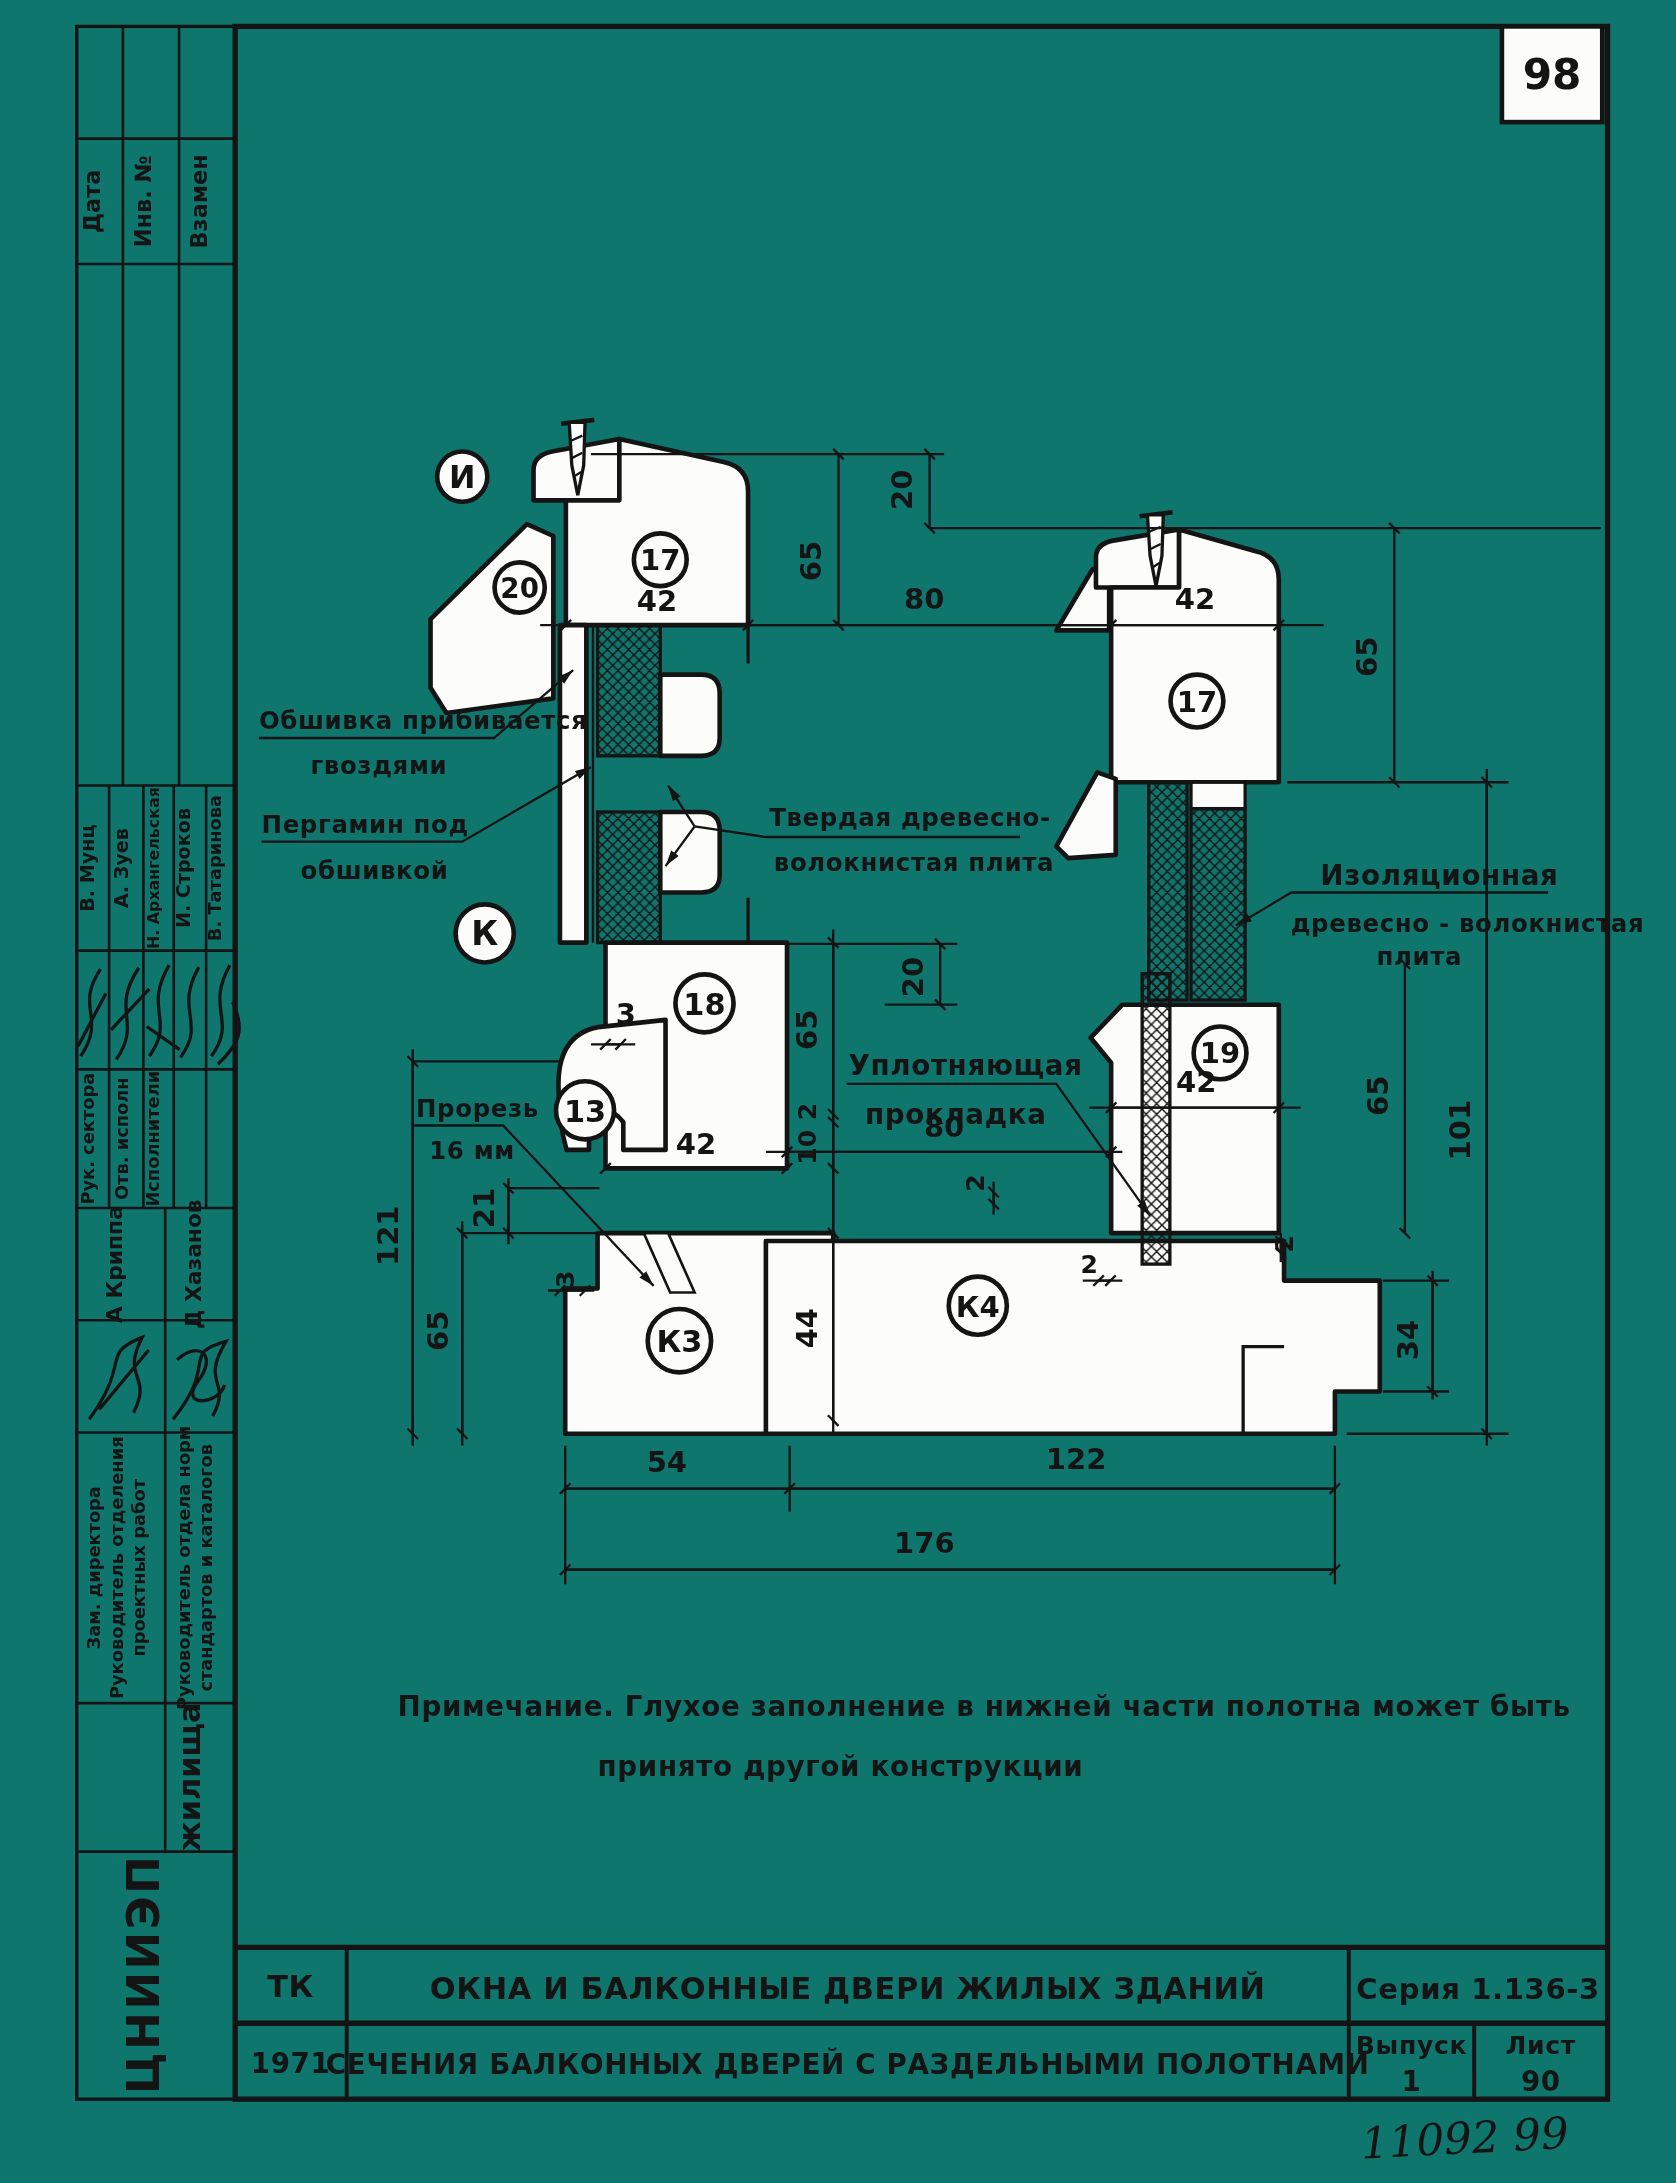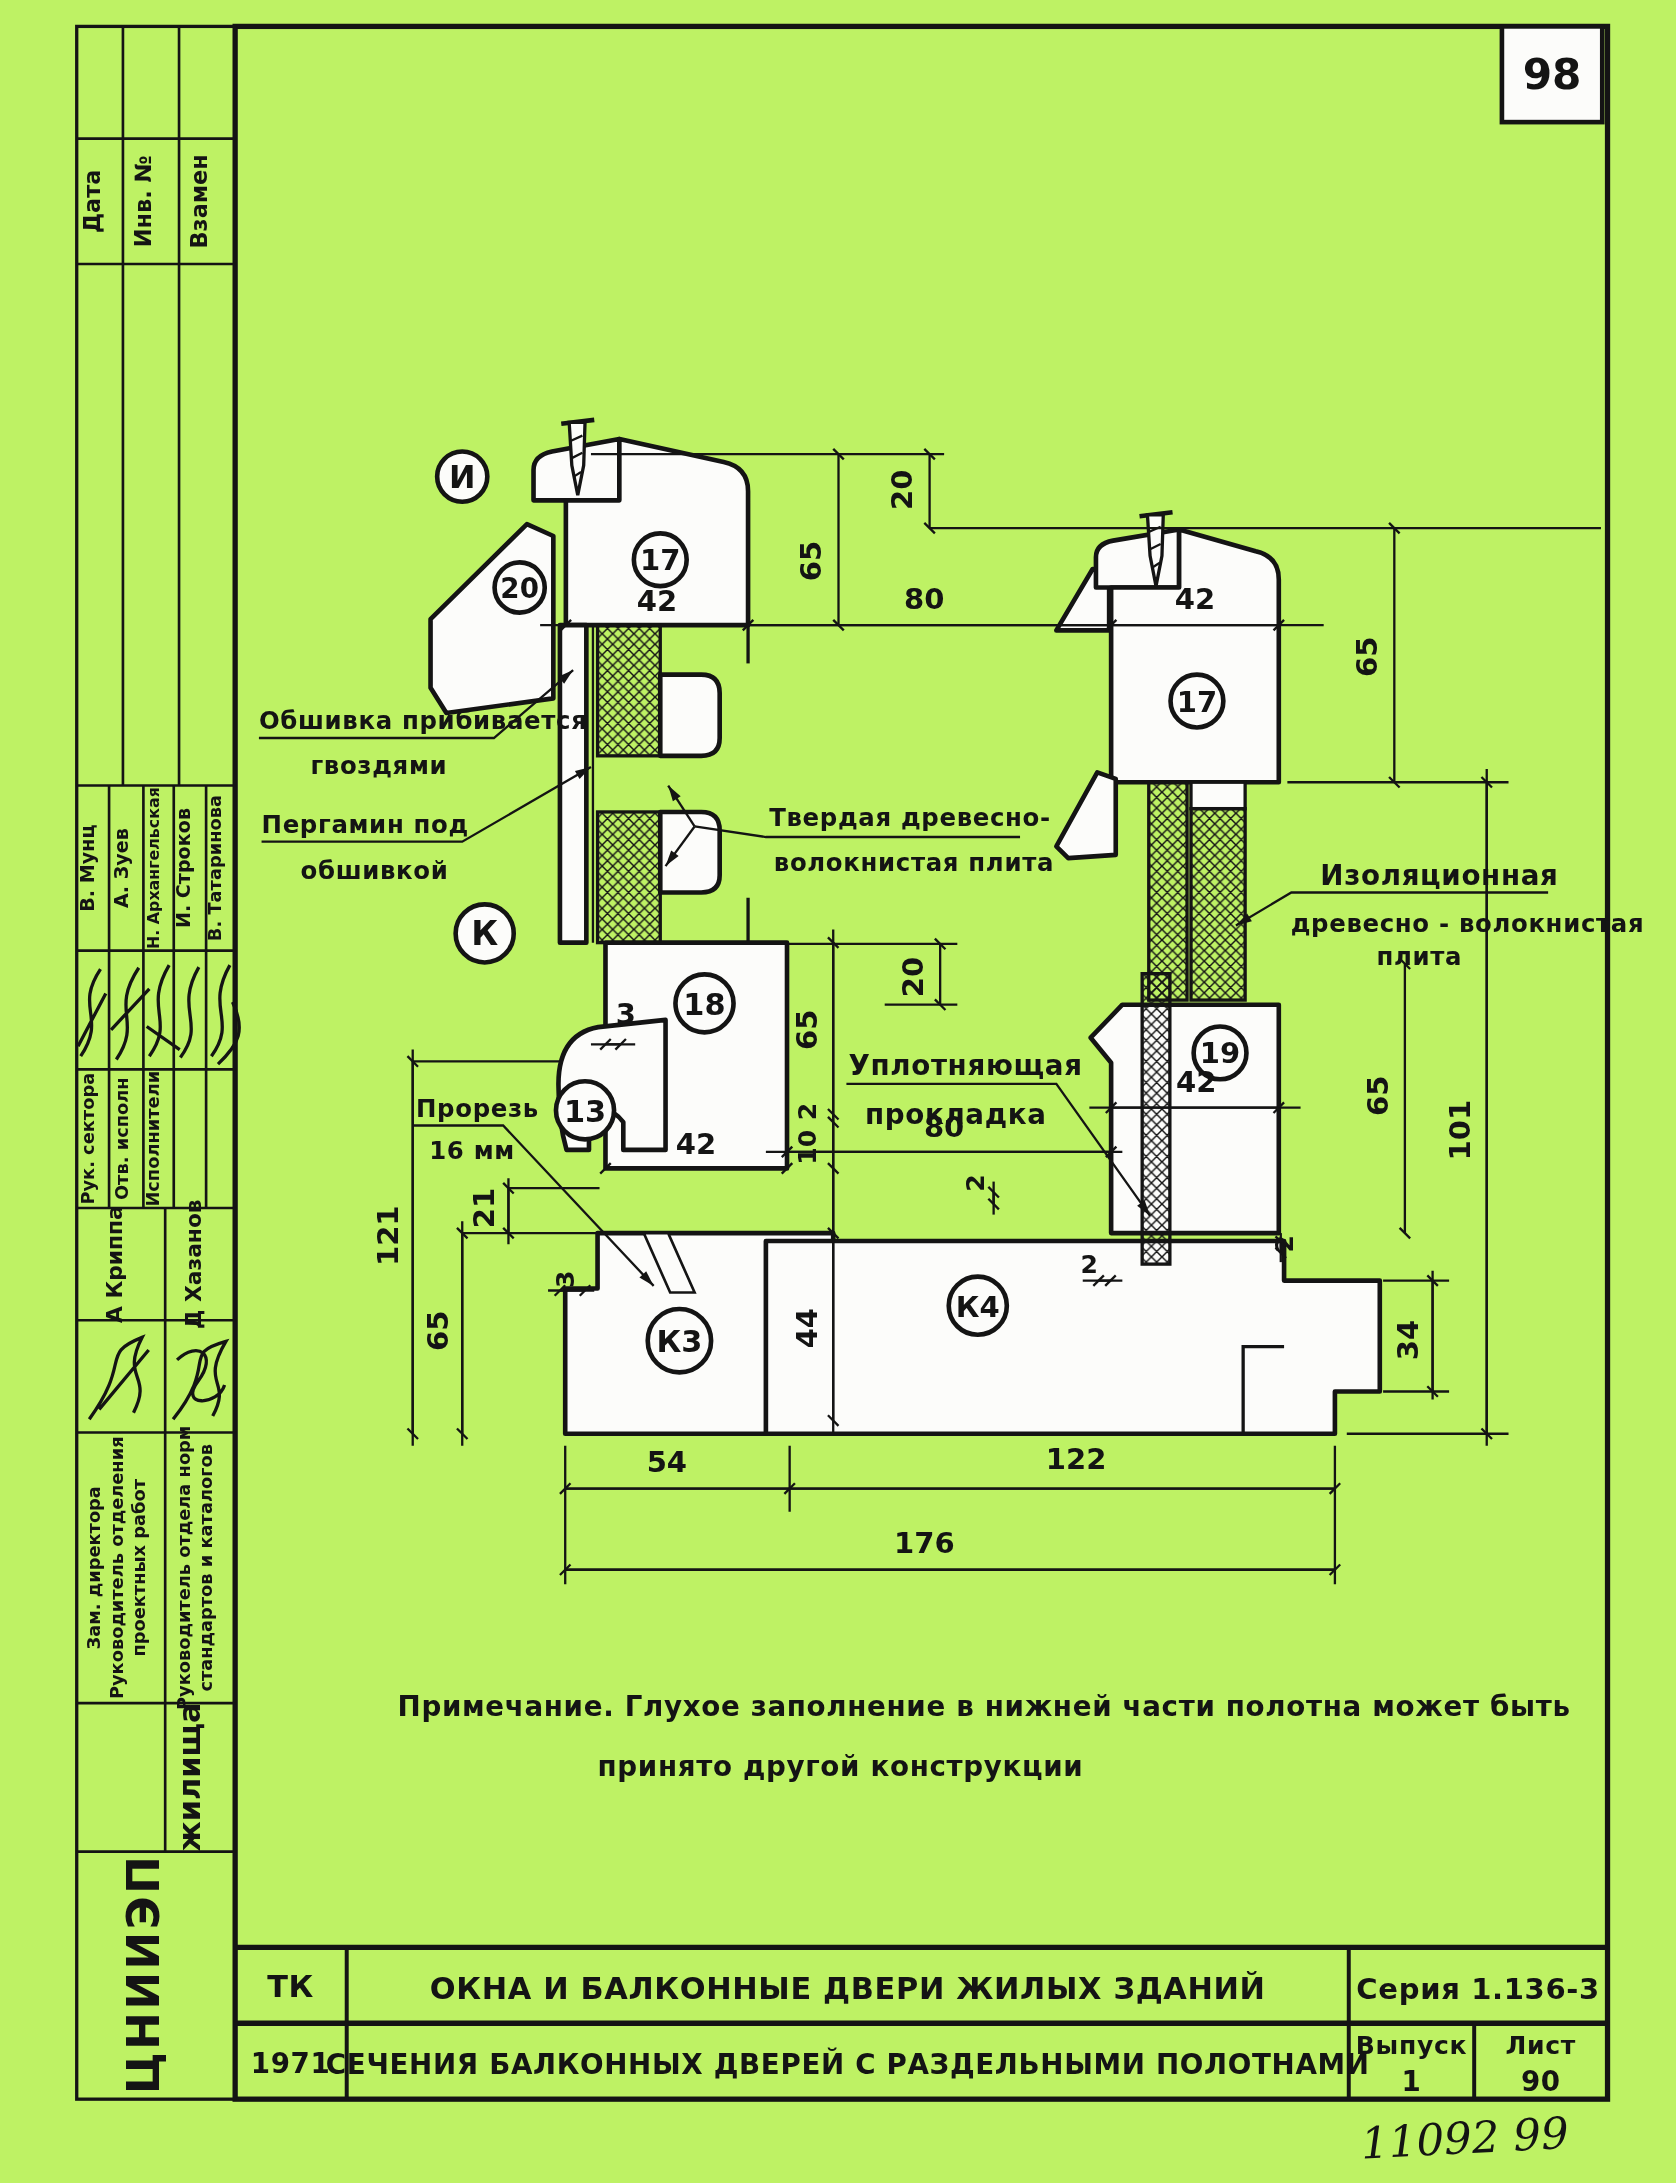--- a/index.html
+++ b/index.html
@@ -1,16 +1,16 @@
 <!DOCTYPE html>
 <html style="font-size:10.6px"><head>
 <meta charset="utf-8">
 <style>
   html,body{margin:0;padding:0;background:#9a9a9a;}
-  .sheet{width:1677px;height:2183px;background:#bef264;position:relative;margin:0 auto;
+  .sheet{width:1677px;height:2183px;background:#0f766e;position:relative;margin:0 auto;
          font-family:"DejaVu Sans", sans-serif;}
   svg{display:block}
   text{fill:#141414;}
   .hand{font-weight:700;letter-spacing:1px;}
   .dim{font-weight:700;}
   .outl{fill:#fcfcfa;stroke:#141414;stroke-width:7;stroke-linejoin:round;}
   .thin{stroke:#141414;stroke-width:3.5;fill:none;}
   .med{stroke:#141414;stroke-width:5;fill:none;}
   .stampline{stroke:#141414;stroke-width:4;fill:none;}
   .hatch{fill:url(#xh);stroke:#141414;stroke-width:5;}

